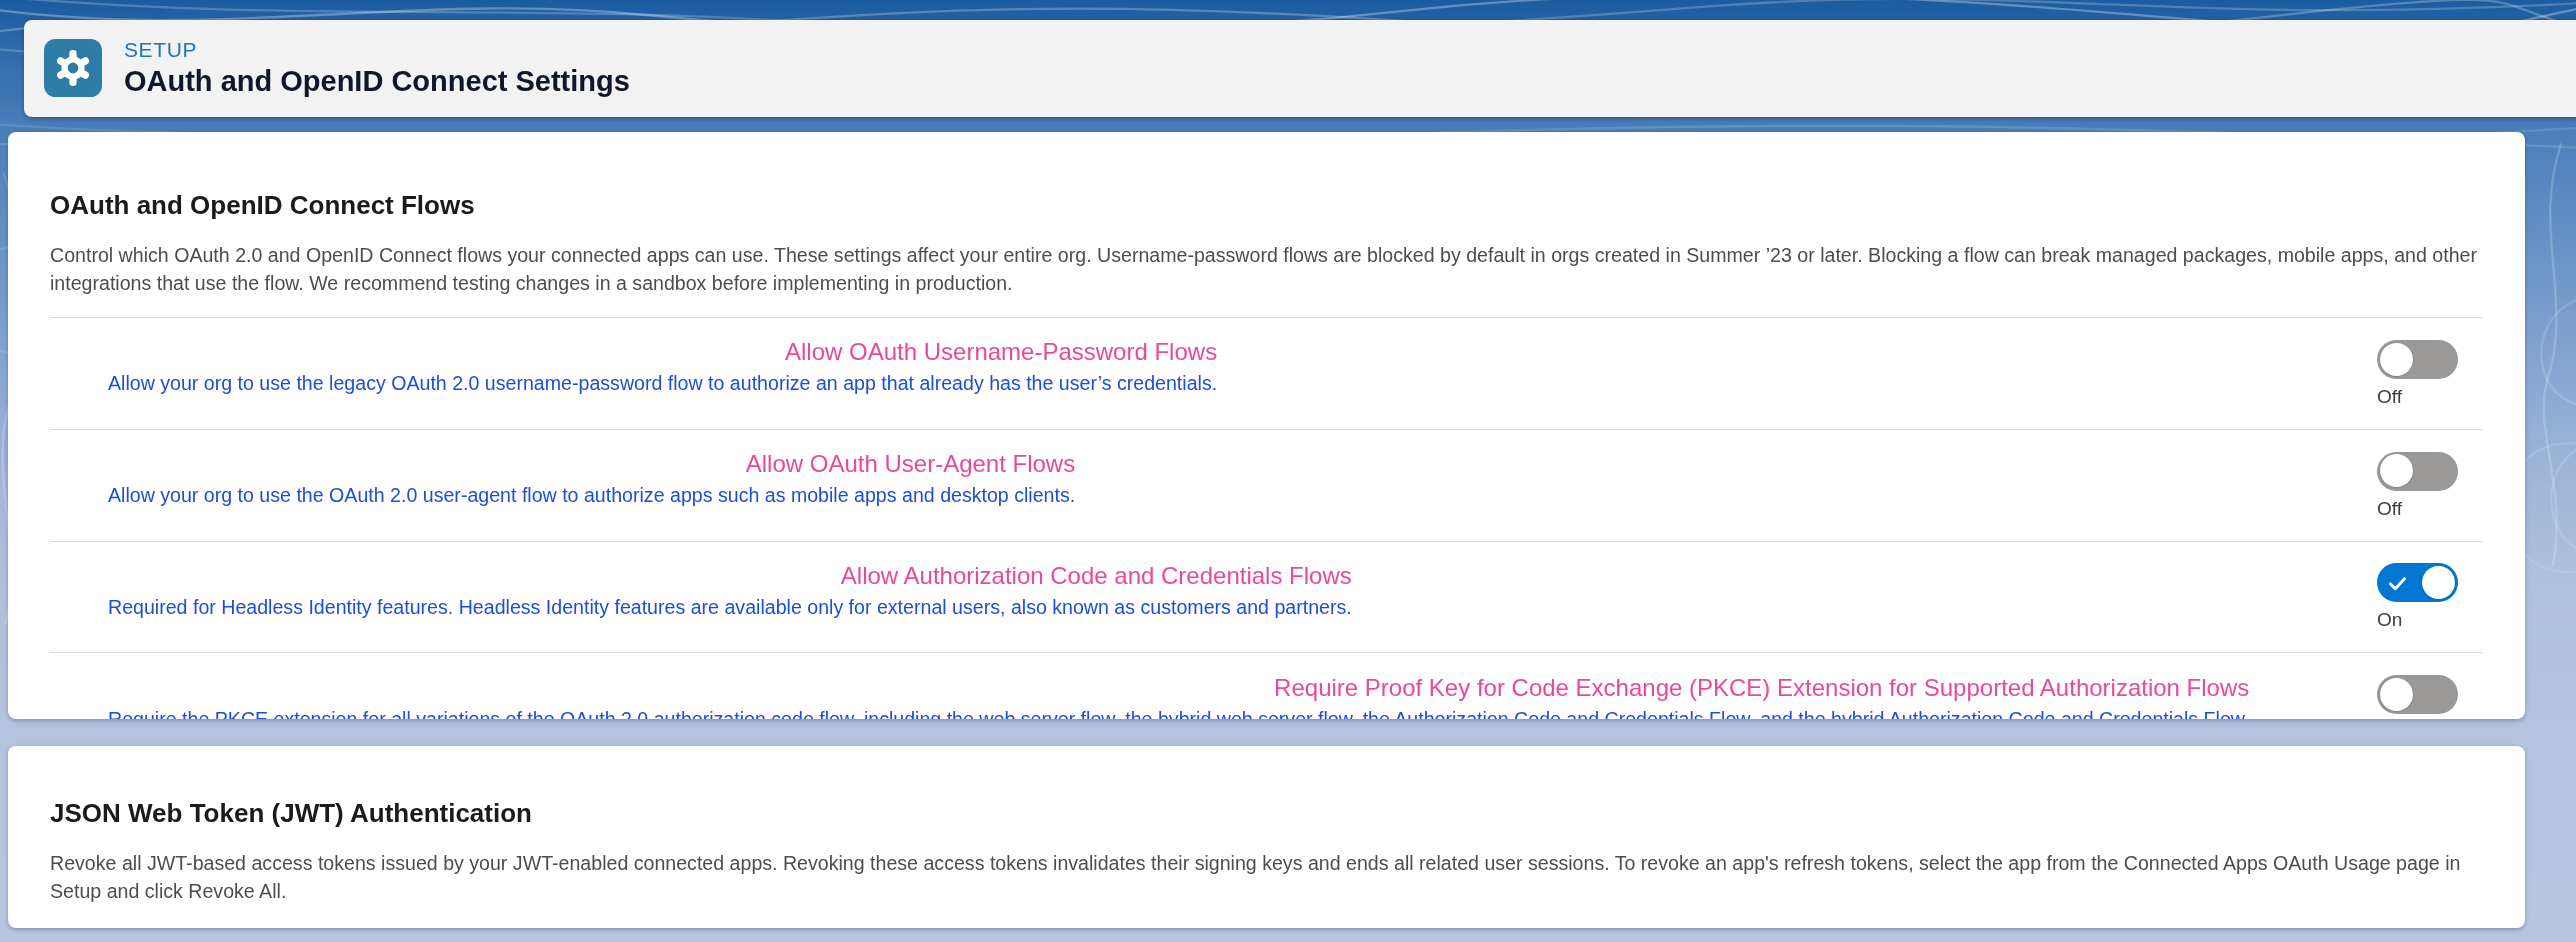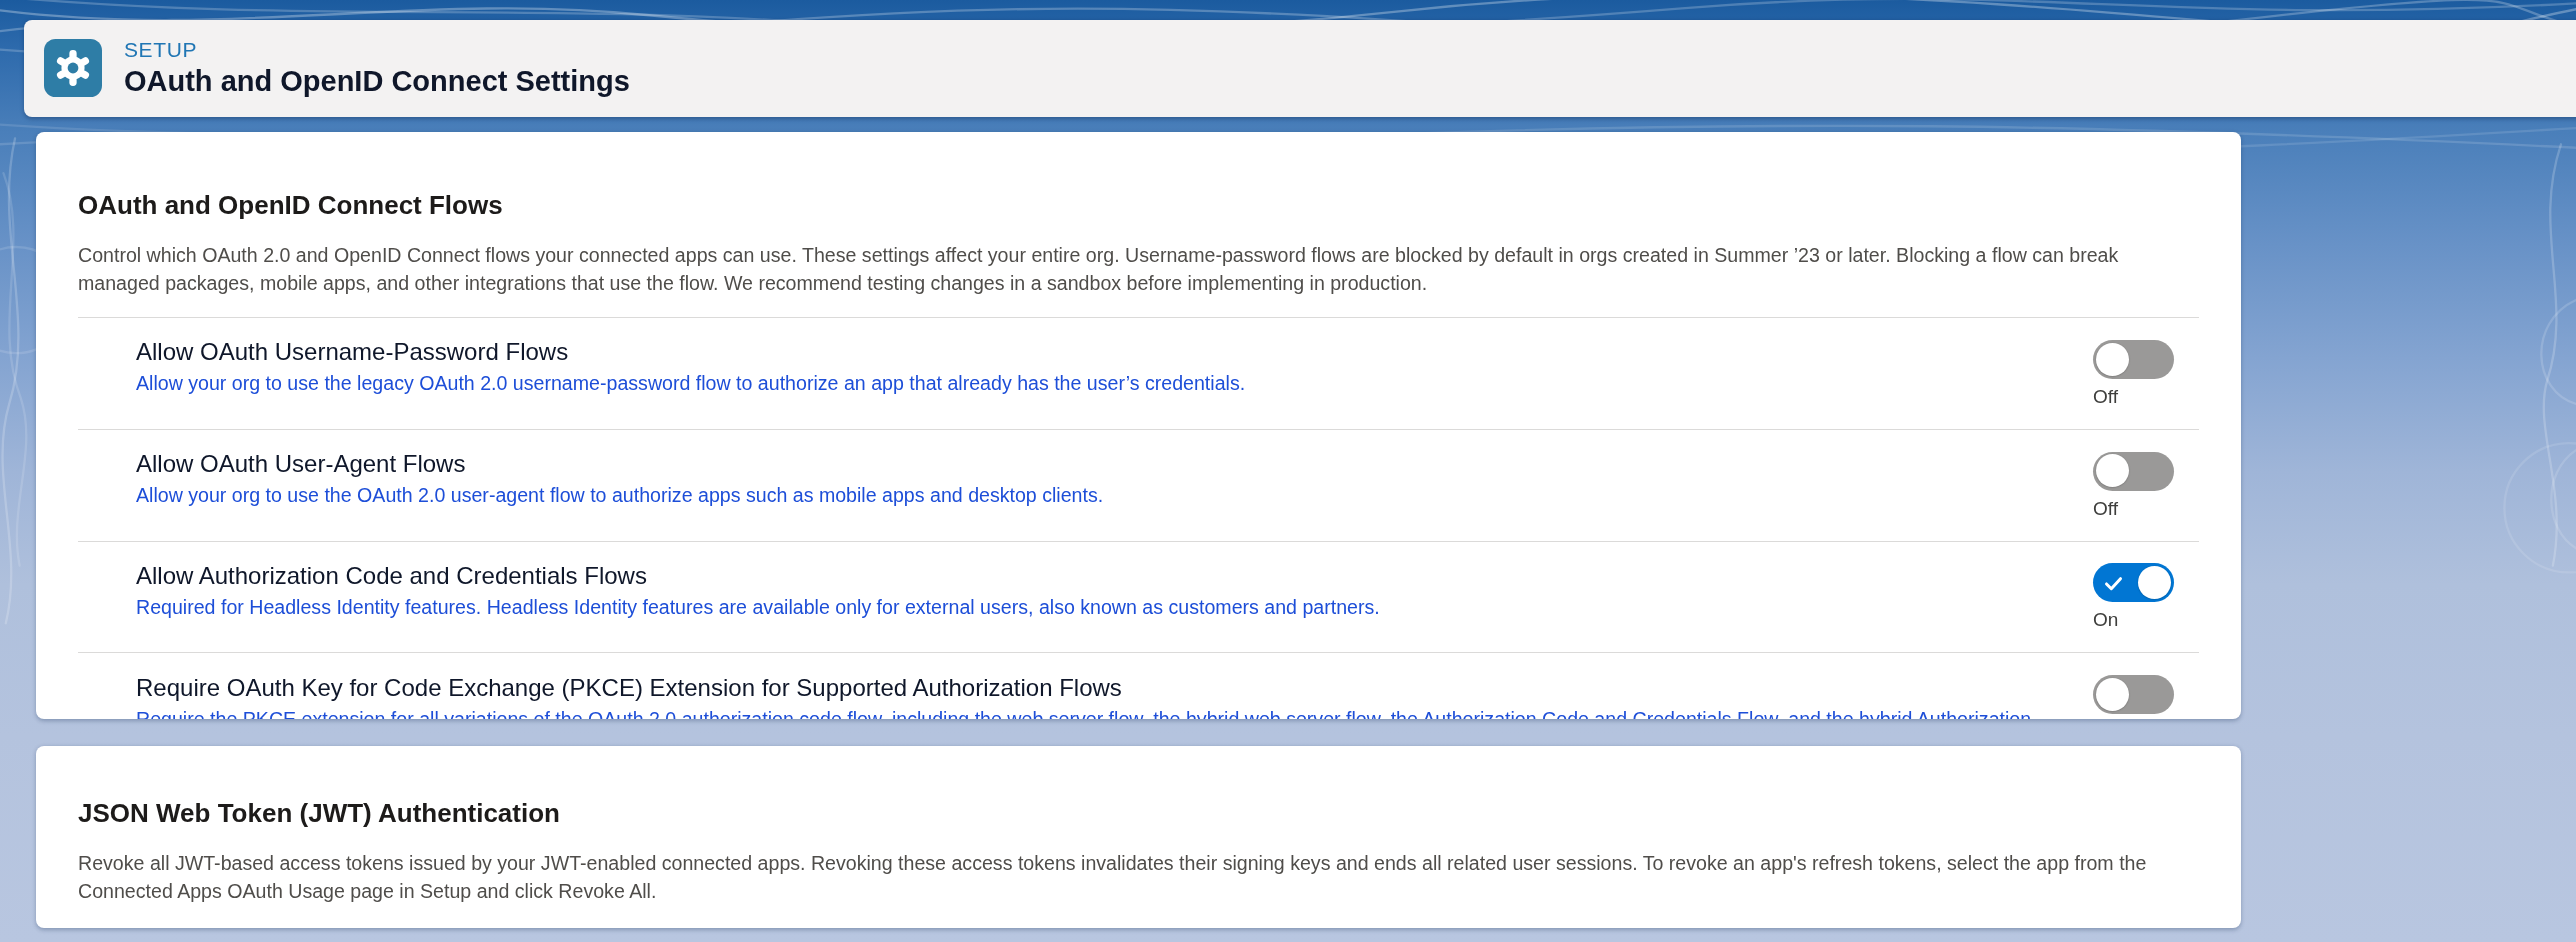--- a/index.html
+++ b/index.html
@@ -29,40 +29,40 @@
   }
   .header-text{margin-left:22px;display:flex;flex-direction:column;}
   .eyebrow{
     font-size:21px;font-weight:normal;color:#2076b4;letter-spacing:0.6px;line-height:1;
   }
   .page-title{
     font-size:29px;font-weight:bold;color:#0f172a;line-height:1.1;margin-top:5.8px;
   }
   
   .card{
-    position:absolute;left:36px;width:2205px;background:#ffffff;
+    position:absolute;left:8px;width:2517px;background:#ffffff;
     border-radius:8px;box-shadow:0 1.7px 4.6px rgba(0,30,70,.28);
     box-sizing:border-box;
   }
   .card-flows{top:132px;height:587px;padding:37px 42px 0 42px;overflow:hidden;}
   .card-jwt{top:746px;height:182px;padding:31px 42px 0 42px;overflow:hidden;}
   .card-heading{
     font-size:26px;font-weight:bold;color:#1d1b1a;line-height:29px;
   }
   .card-desc{
     font-size:19.6px;color:#4f4d4a;line-height:28px;margin-top:9.2px;max-width:2441px;
   }
   
   .rows{margin-top:18.5px;}
   .setting-row{
     border-top:1.7px solid #dbdad9;
     display:flex;justify-content:space-between;align-items:flex-start;
     padding:19.6px 25px 23px 58px;
   }
-  .setting-title{font-size:24px;color:#0f172a;line-height:29px;}
+  .setting-title{font-size:24px;color:#ec4899;line-height:29px;text-align:right;}
   .setting-desc{font-size:19.6px;color:#1d4ed8;line-height:23px;margin-top:5.8px;max-width:2227px;}
   
   .toggle-wrap{flex:0 0 auto;width:81px;margin-top:2.3px;margin-left:35px;}
   .toggle{
     position:relative;width:81px;height:39px;border-radius:19.6px;cursor:pointer;
   }
   .toggle.off{background:#9a9998;}
   .toggle.on{background:#0176d3;}
   .knob{
     position:absolute;top:2.9px;width:33px;height:33px;border-radius:50%;
@@ -164,21 +164,21 @@
             <path d="M4 12.5 L9.5 18 L20 6.5" stroke="#ffffff" stroke-width="3.4" fill="none" stroke-linecap="round" stroke-linejoin="round"></path>
           </svg>
           <span class="knob"></span>
         </div>
         <div class="toggle-label">On</div>
       </div>
     </div>
 
     <div class="setting-row">
       <div class="setting-text">
-        <div class="setting-title">Require OAuth Key for Code Exchange (PKCE) Extension for Supported Authorization Flows</div>
+        <div class="setting-title">Require Proof Key for Code Exchange (PKCE) Extension for Supported Authorization Flows</div>
         <div class="setting-desc">Require the PKCE extension for all variations of the OAuth 2.0 authorization code flow, including the web server flow, the hybrid web server flow, the Authorization Code and Credentials Flow, and the hybrid Authorization Code and Credentials Flow.</div>
       </div>
       <div class="toggle-wrap">
         <div class="toggle off">
           <span class="knob"></span>
         </div>
         <div class="toggle-label">Off</div>
       </div>
     </div>
 

